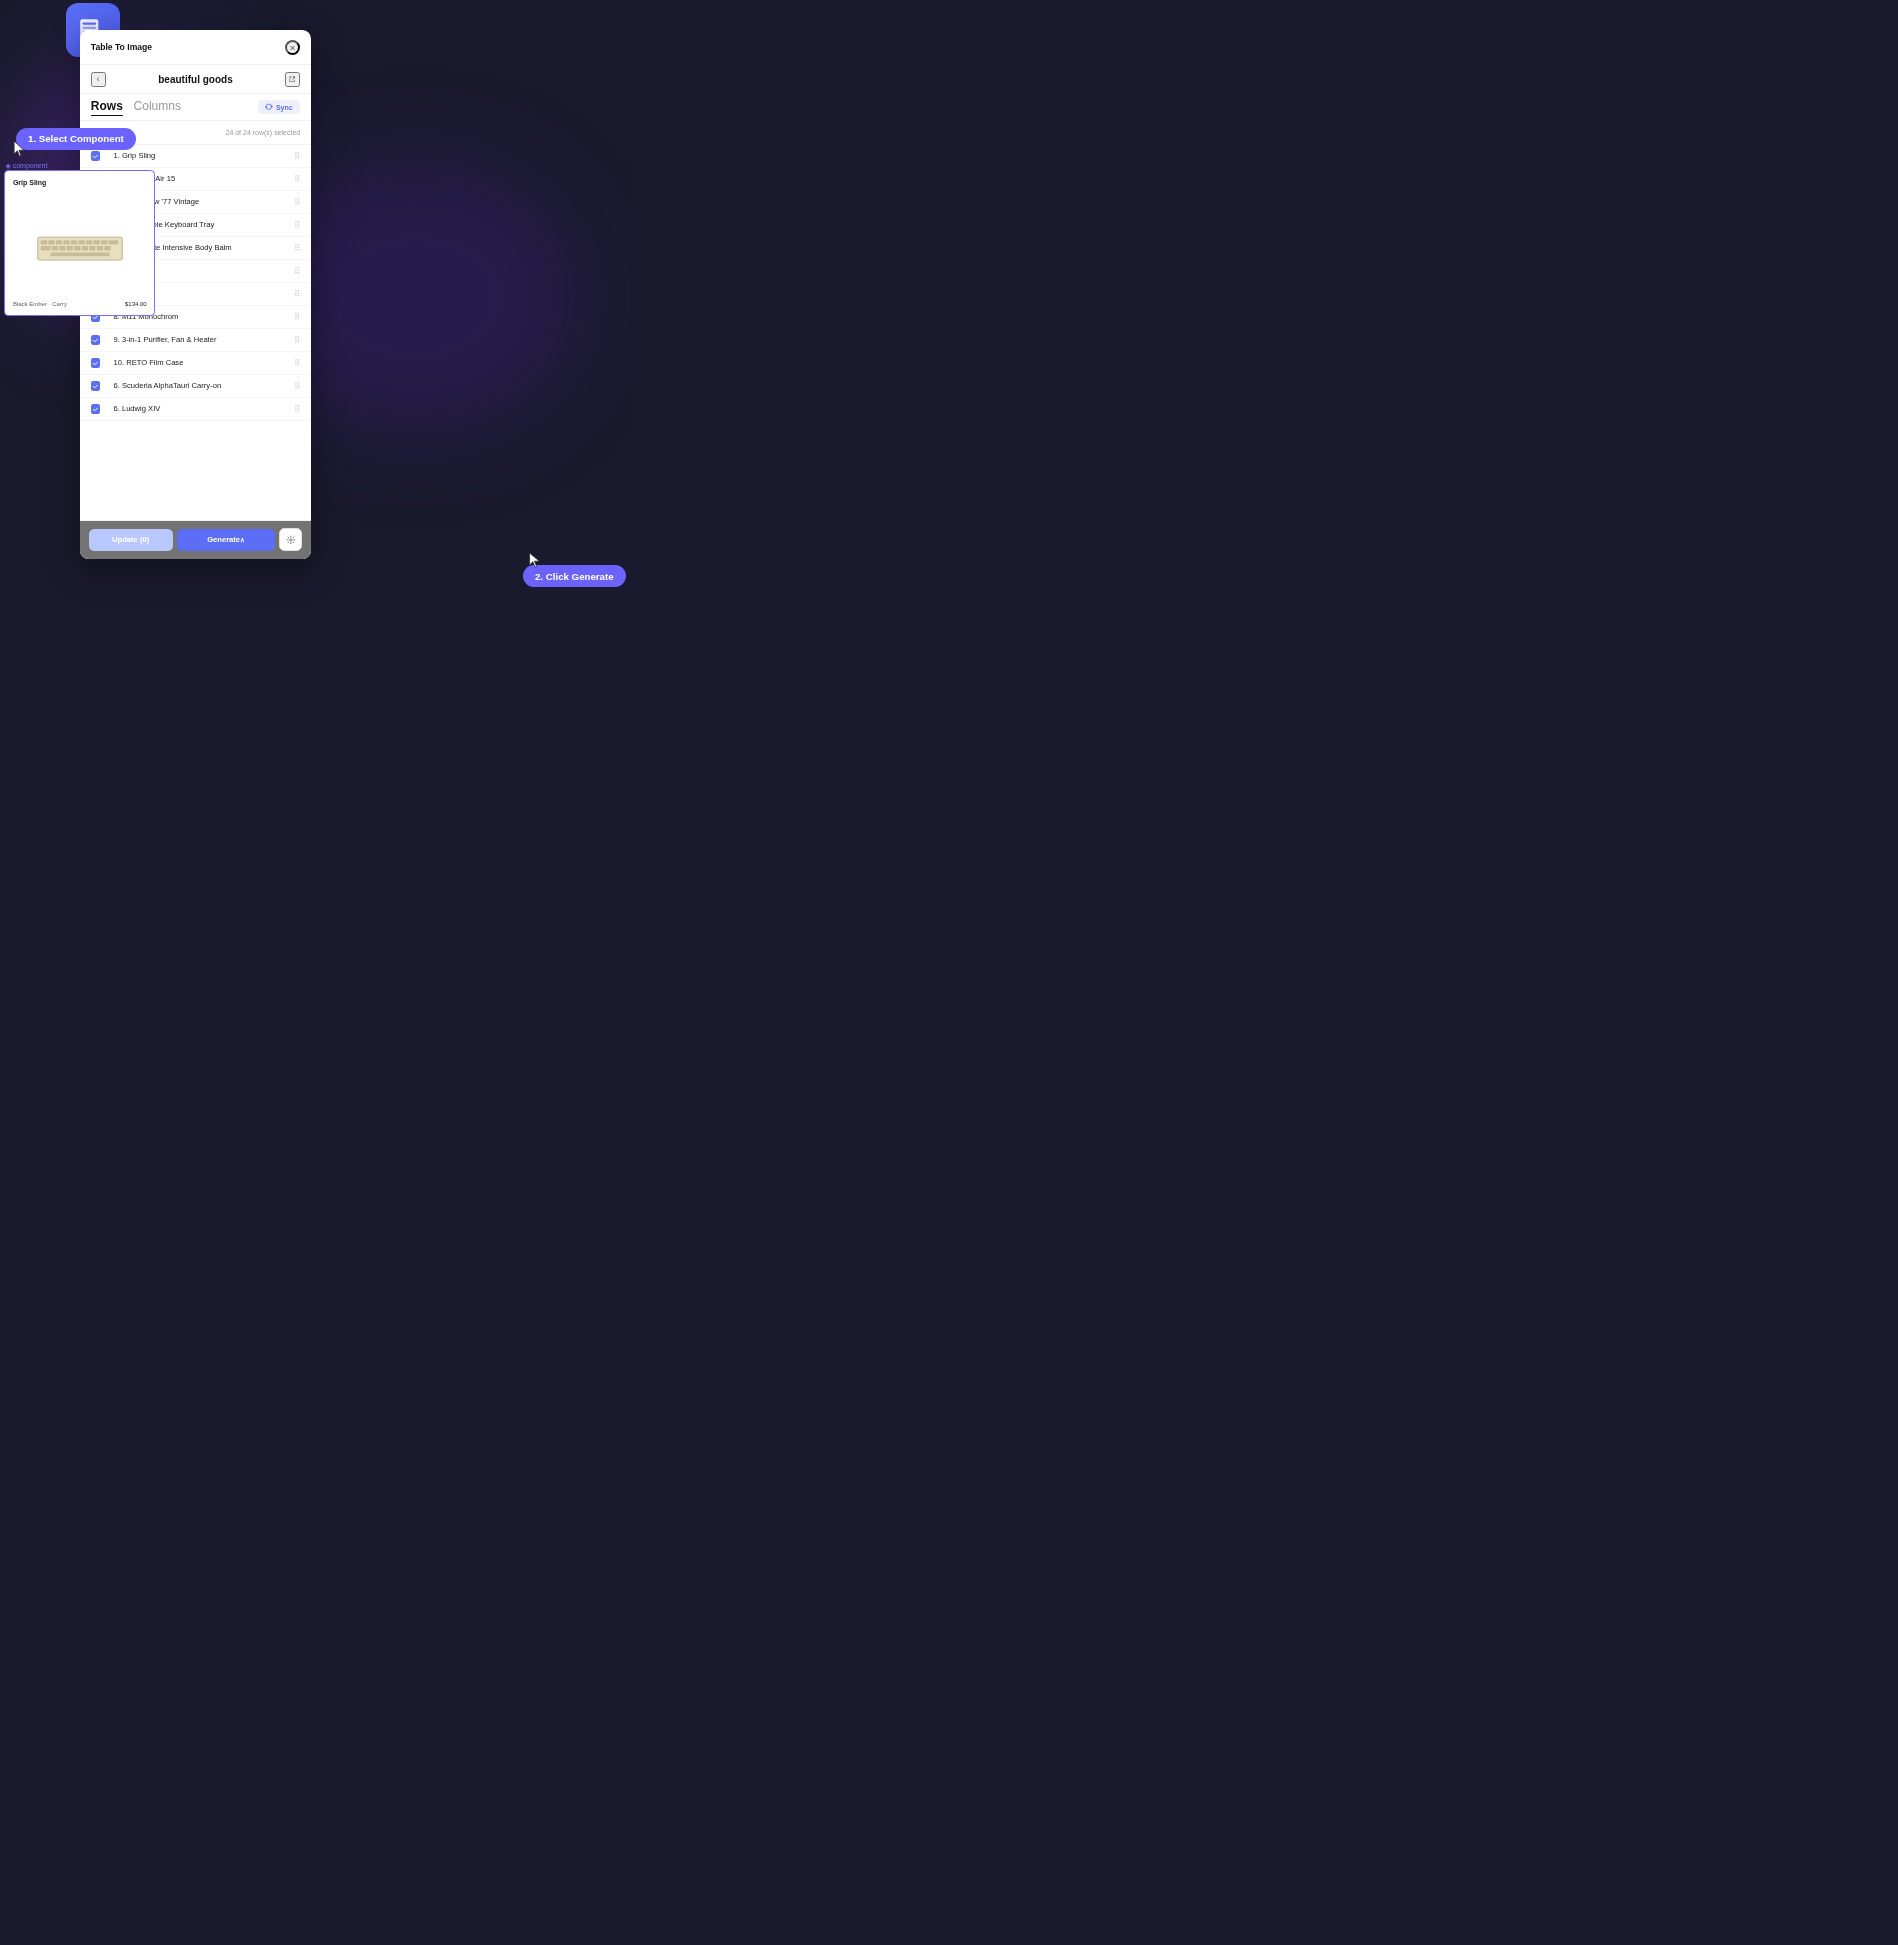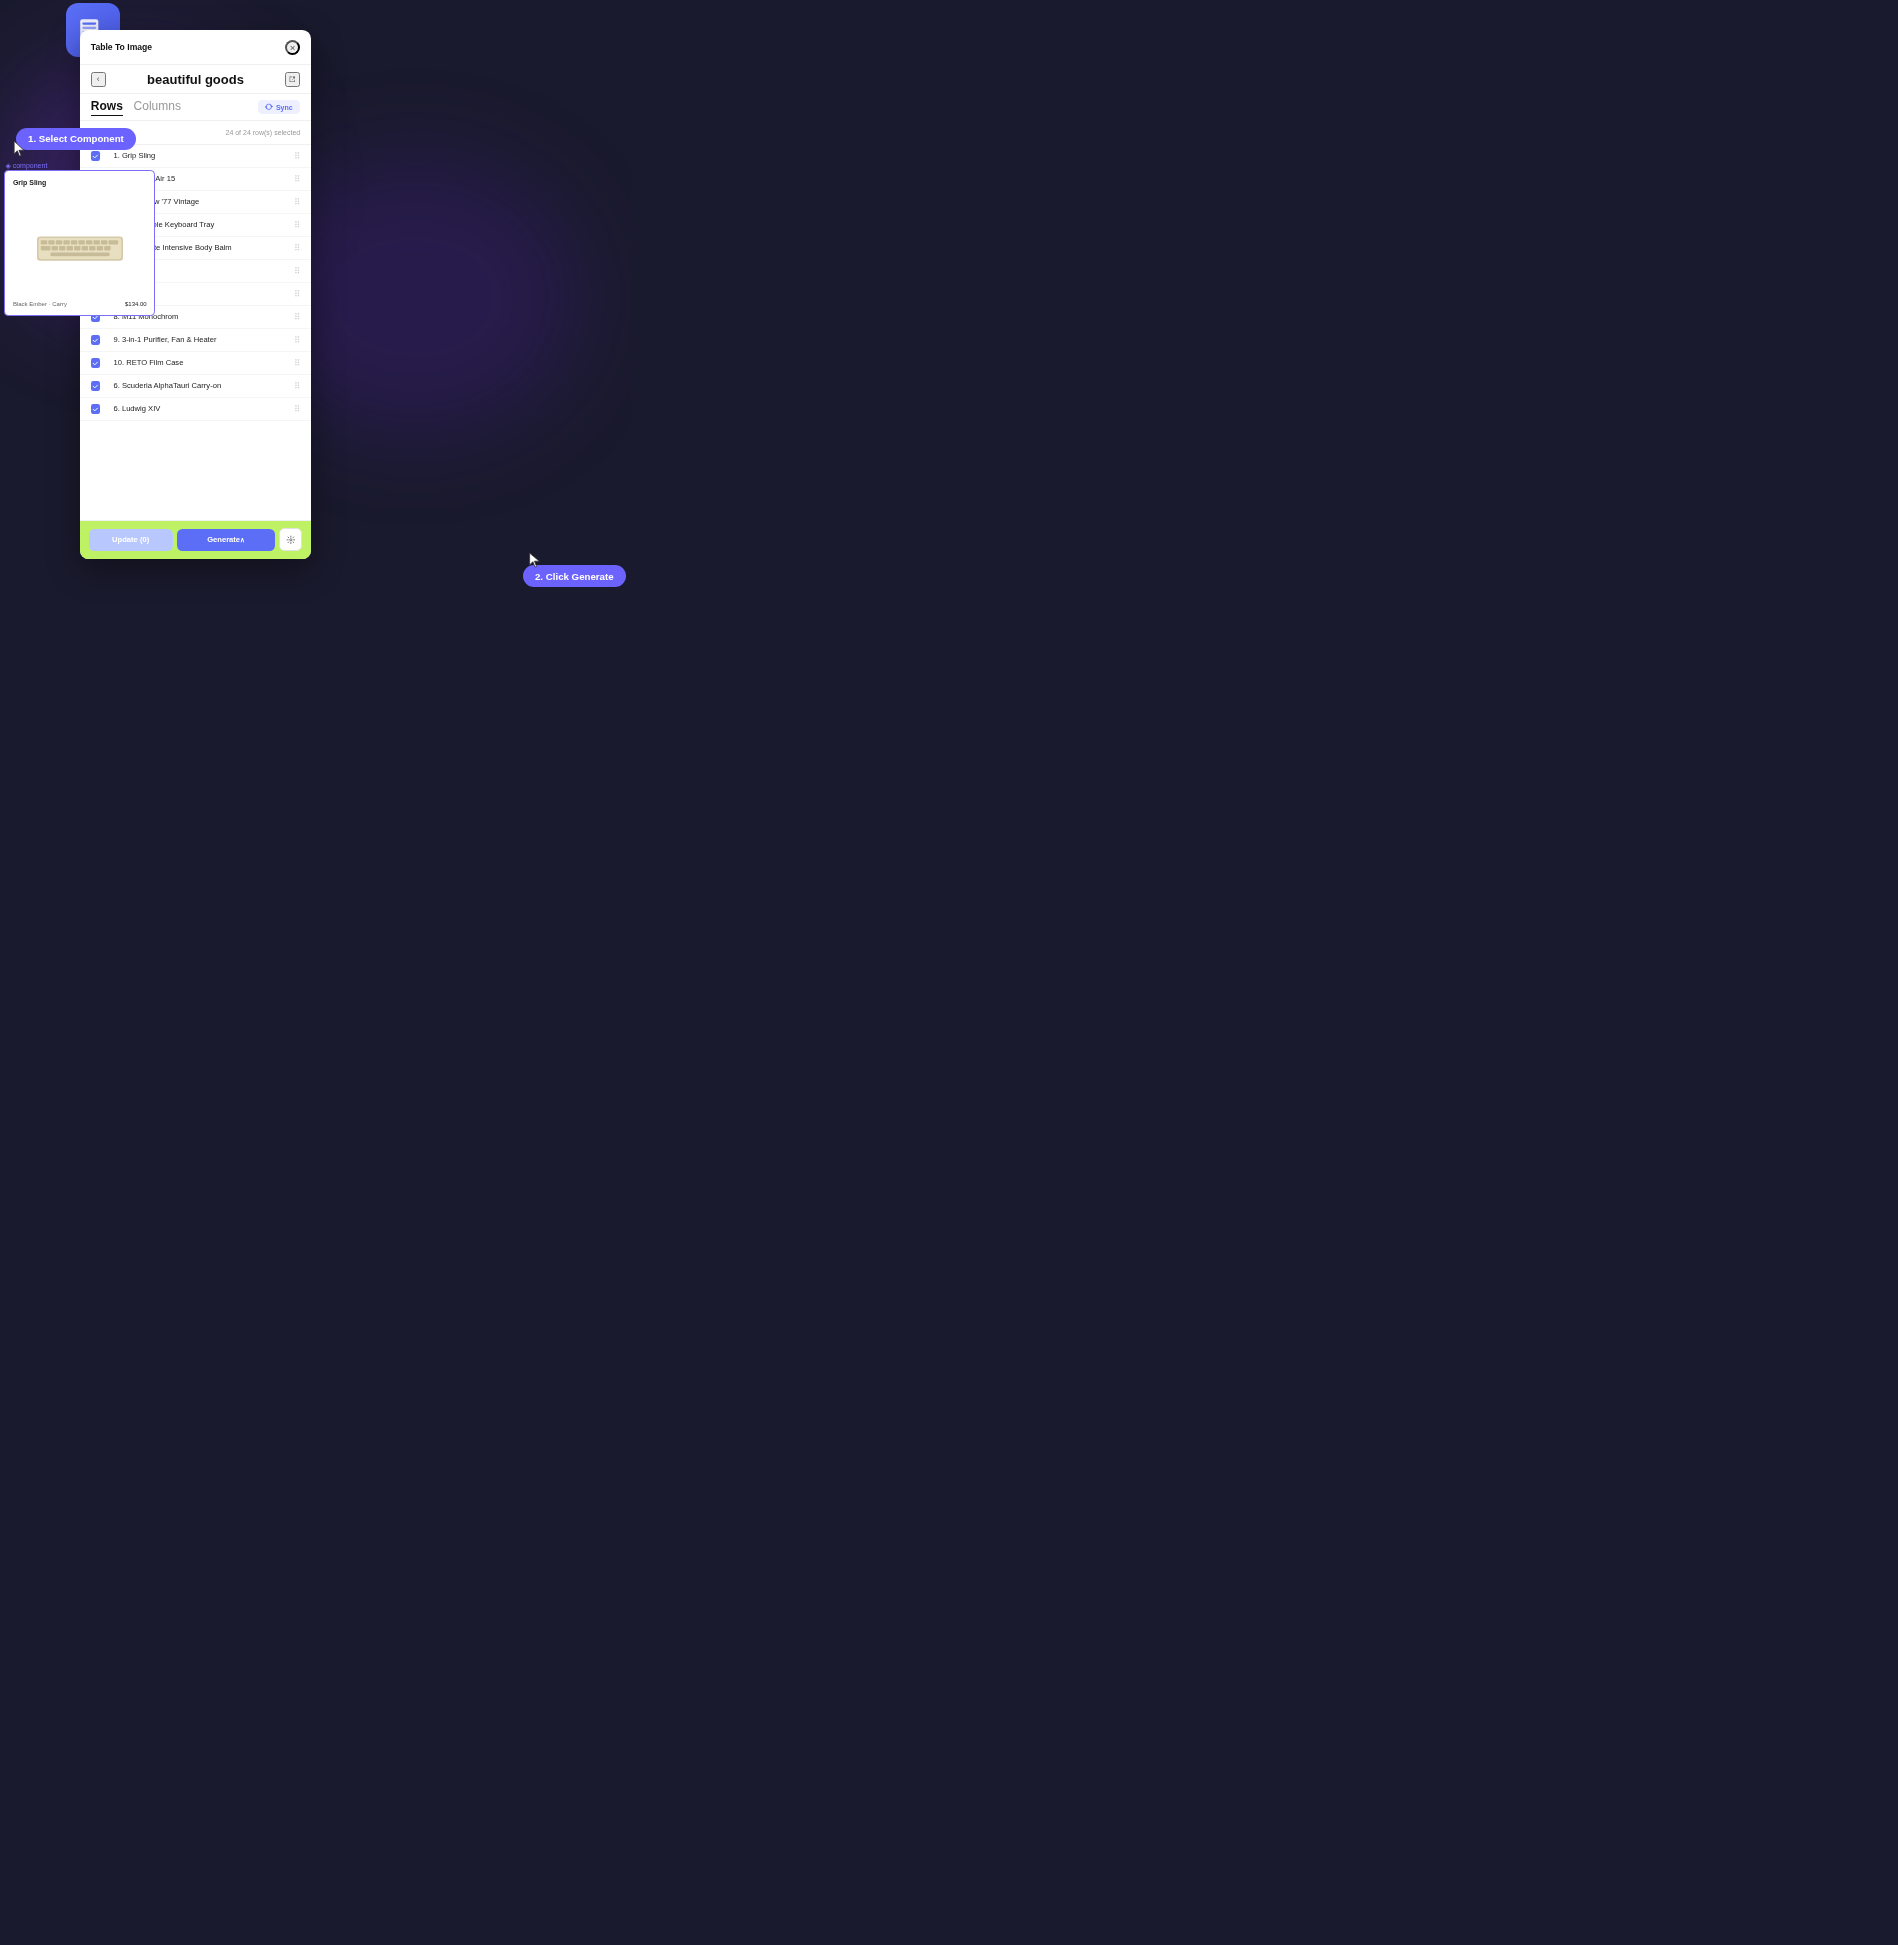--- a/index.html
+++ b/index.html
@@ -185,21 +185,21 @@
       border-bottom: 0.5px solid #f0f0f0;
     }
     .panel-back-btn {
       width: 15px; height: 15px;
       display: flex; align-items: center; justify-content: center;
       cursor: pointer;
       color: #555;
       font-size: 8.6px;
     }
     .panel-page-title {
-      font-size: 13px;
+      font-size: 10px;
       font-weight: 600;
       color: #111;
     }
     .panel-open-btn {
       width: 15px; height: 15px;
       display: flex; align-items: center; justify-content: center;
       cursor: pointer;
       color: #555;
       font-size: 7.6px;
     }
@@ -303,21 +303,21 @@
       cursor: grab;
     }
 
     
     .panel-footer {
       display: flex;
       align-items: center;
       gap: 4.3px;
       padding: 7.6px 8.6px;
       border-top: 0.5px solid #f0f0f0;
-      background: #bef264;
+      background: #737373;
     }
     .update-btn {
       flex: 1;
       padding: 6.5px;
       background: #b8c8ff;
       color: white;
       border: none;
       border-radius: 5.4px;
       font-size: 7.6px;
       font-weight: 600;

